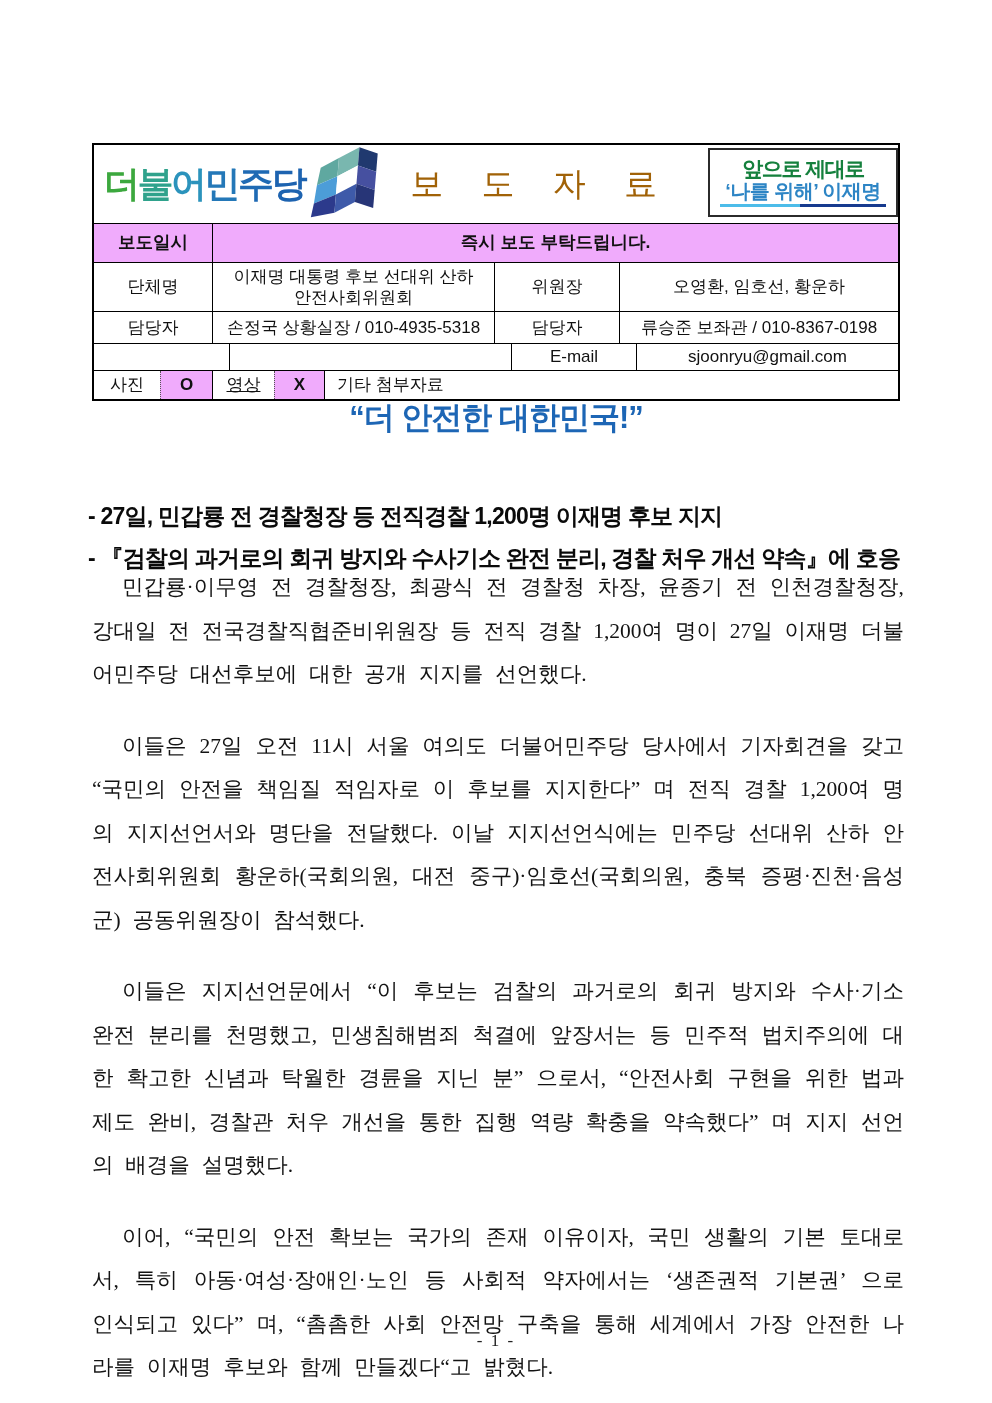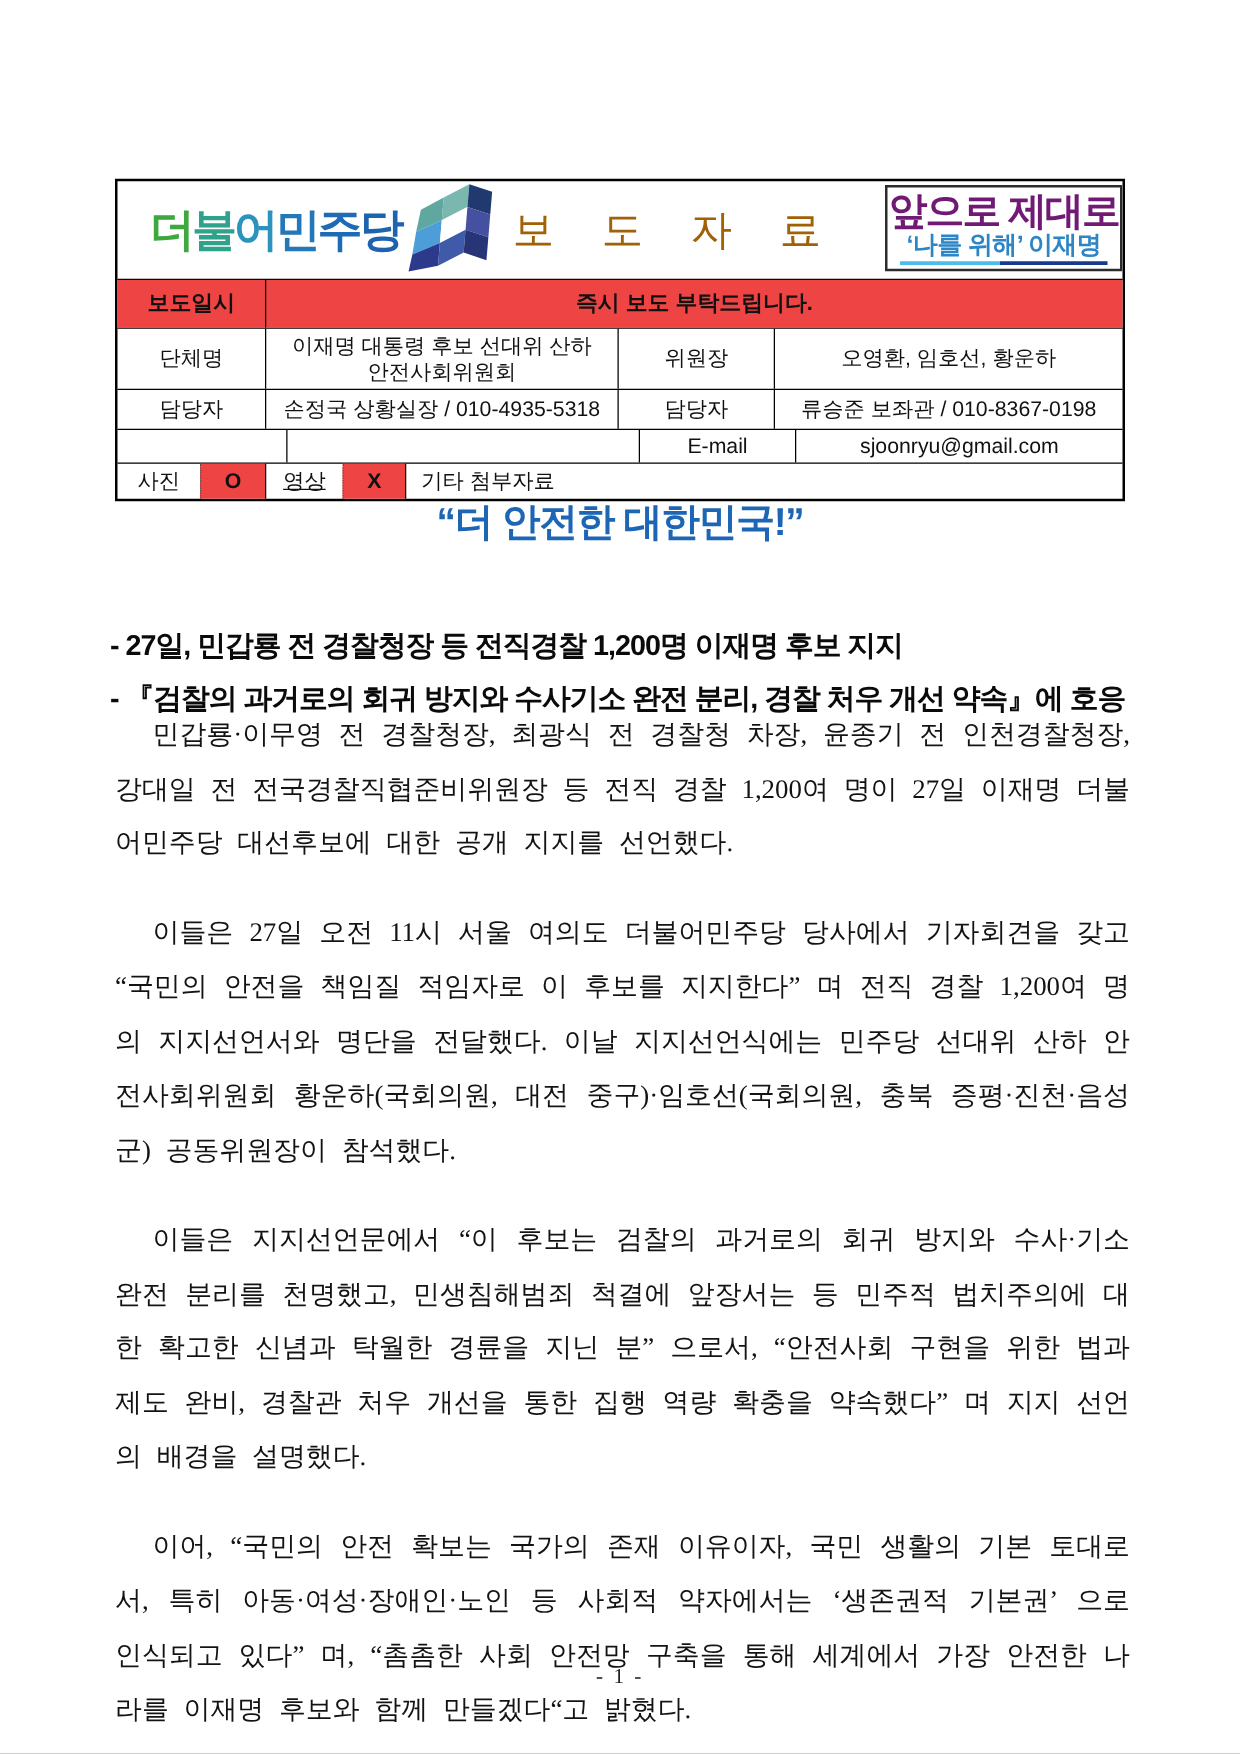--- a/index.html
+++ b/index.html
@@ -7,46 +7,46 @@
     position:relative; width:992px; height:1403px; background:#ffffff;
     font-family:"Liberation Sans", sans-serif; overflow:hidden;
   }
 
   
   .info-table {
     position:absolute; top:143px; left:92px; width:808px;
     border:2px solid #000; box-sizing:border-box; background:#fff;
   }
   .row { display:flex; align-items:stretch; border-top:1px solid #000; }
-  .row:first-child { border-top:none;padding-left:16px; }
+  .row:first-child { border-top:none; }
   .cell {
     display:flex; align-items:center; justify-content:center;
     border-left:1px solid #000; box-sizing:border-box;
     text-align:center; font-size:17px; color:#111; line-height:1.25;
   }
   .cell:first-child { border-left:none; }
-  .teal { background:#ef4444; }
+  .teal { background:#f0abfc; }
   .bold { font-weight:700; }
   .dotted { border-left:1px dotted #555; }
 
   .header-row { height:78px; position:relative; align-items:center; }
   .logo-wrap { display:flex; align-items:center; padding-left:10px; }
   .logo-text { font-size:36px; font-weight:900; letter-spacing:-2.5px; white-space:nowrap; }
   .flag-icon { width:86px; height:76px; margin-left:-6px; margin-top:-8px; }
   .press-title {
     position:absolute; left:90px; right:0; text-align:center;
     font-family:"Liberation Serif", serif; font-size:33px; color:#a16207;
     letter-spacing:15px; pointer-events:none;
   }
   .slogan-box {
     position:absolute; right:0px; top:3px; width:190px; height:69px;
     border:2px solid #2b2b2b; box-sizing:border-box; background:#fff;
     display:flex; flex-direction:column; align-items:center; justify-content:center;
   }
-  .slogan1 { font-size:31px; font-weight:800; color:#701a75; letter-spacing:-1.5px; line-height:1.02; }
+  .slogan1 { font-size:21px; font-weight:800; color:#15803d; letter-spacing:-1.5px; line-height:1.02; }
   .slogan2 { font-size:20px; font-weight:600; color:#2d85c5; letter-spacing:-0.5px; line-height:1.15; }
   .slogan-underline {
     width:166px; height:3px; margin-top:1px;
     background:linear-gradient(90deg,#4cbce9 0%,#4cbce9 48%,#163a8e 48%,#163a8e 100%);
   }
 
   .r1 { height:38px; } .r1 .cell { font-weight:700; font-size:17.5px; }
   .r2 { height:48px; }
   .r3 { height:31px; }
   .r4 { height:26px;padding-left:17px; }

